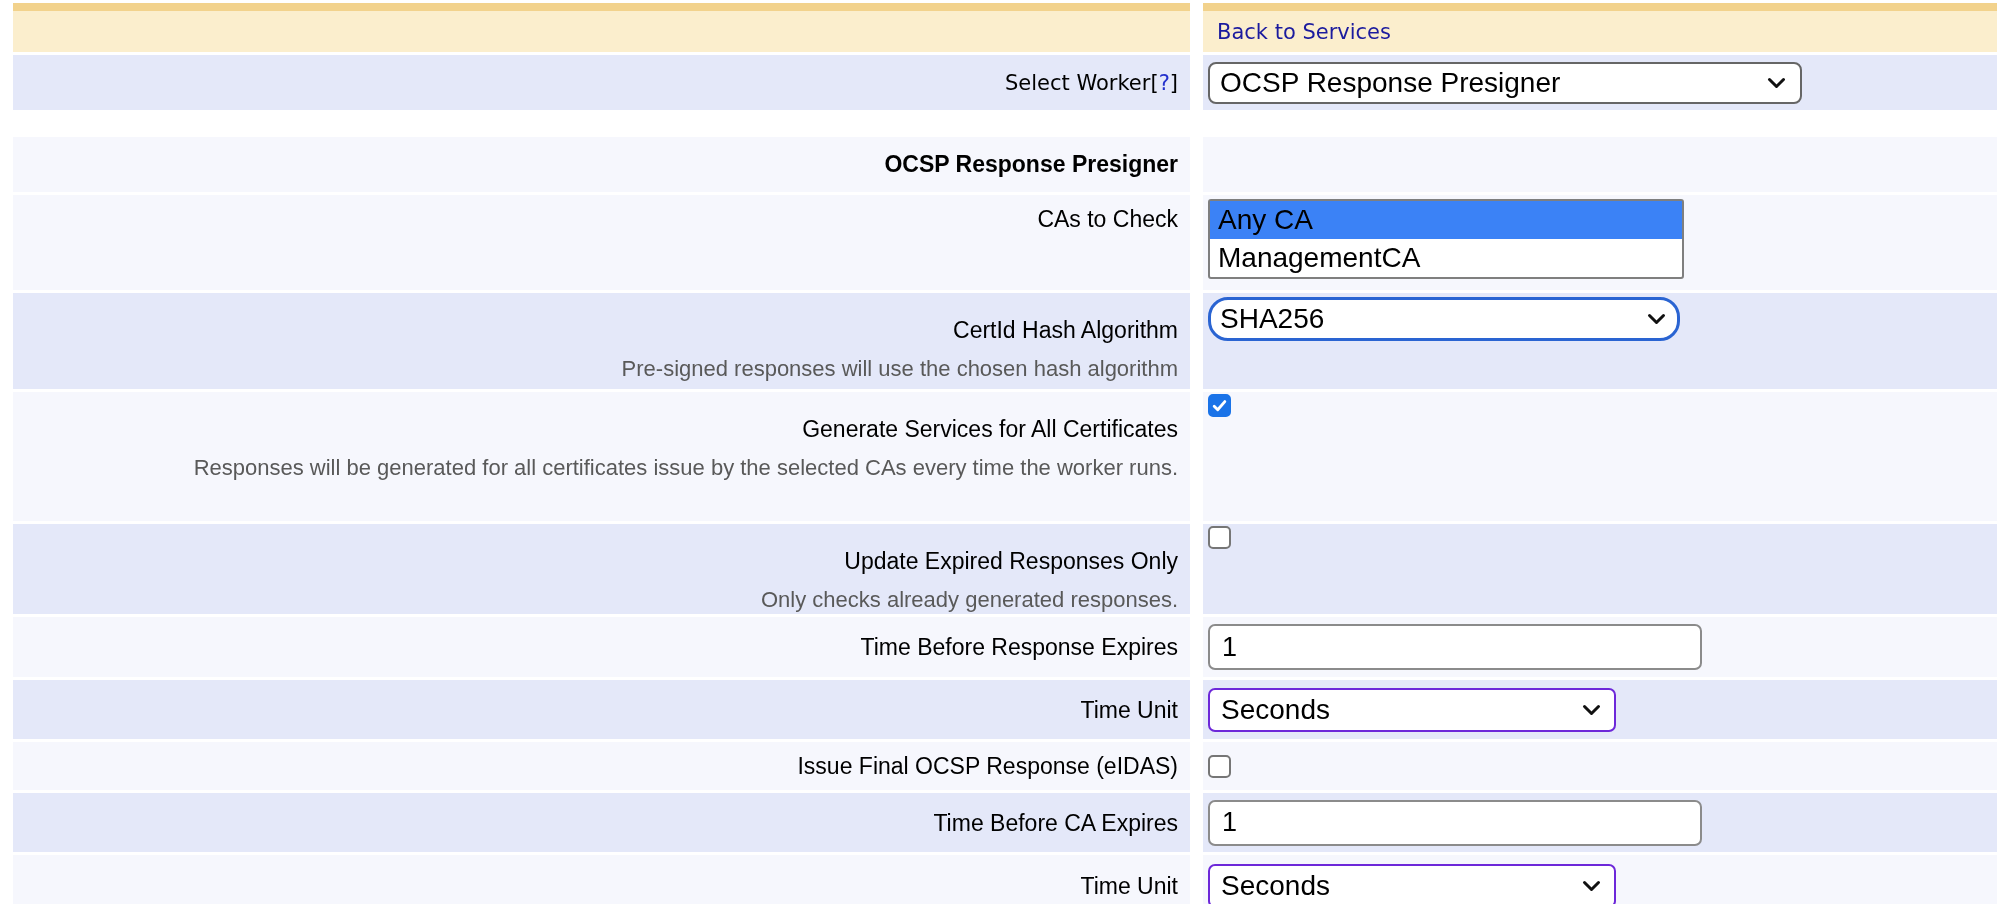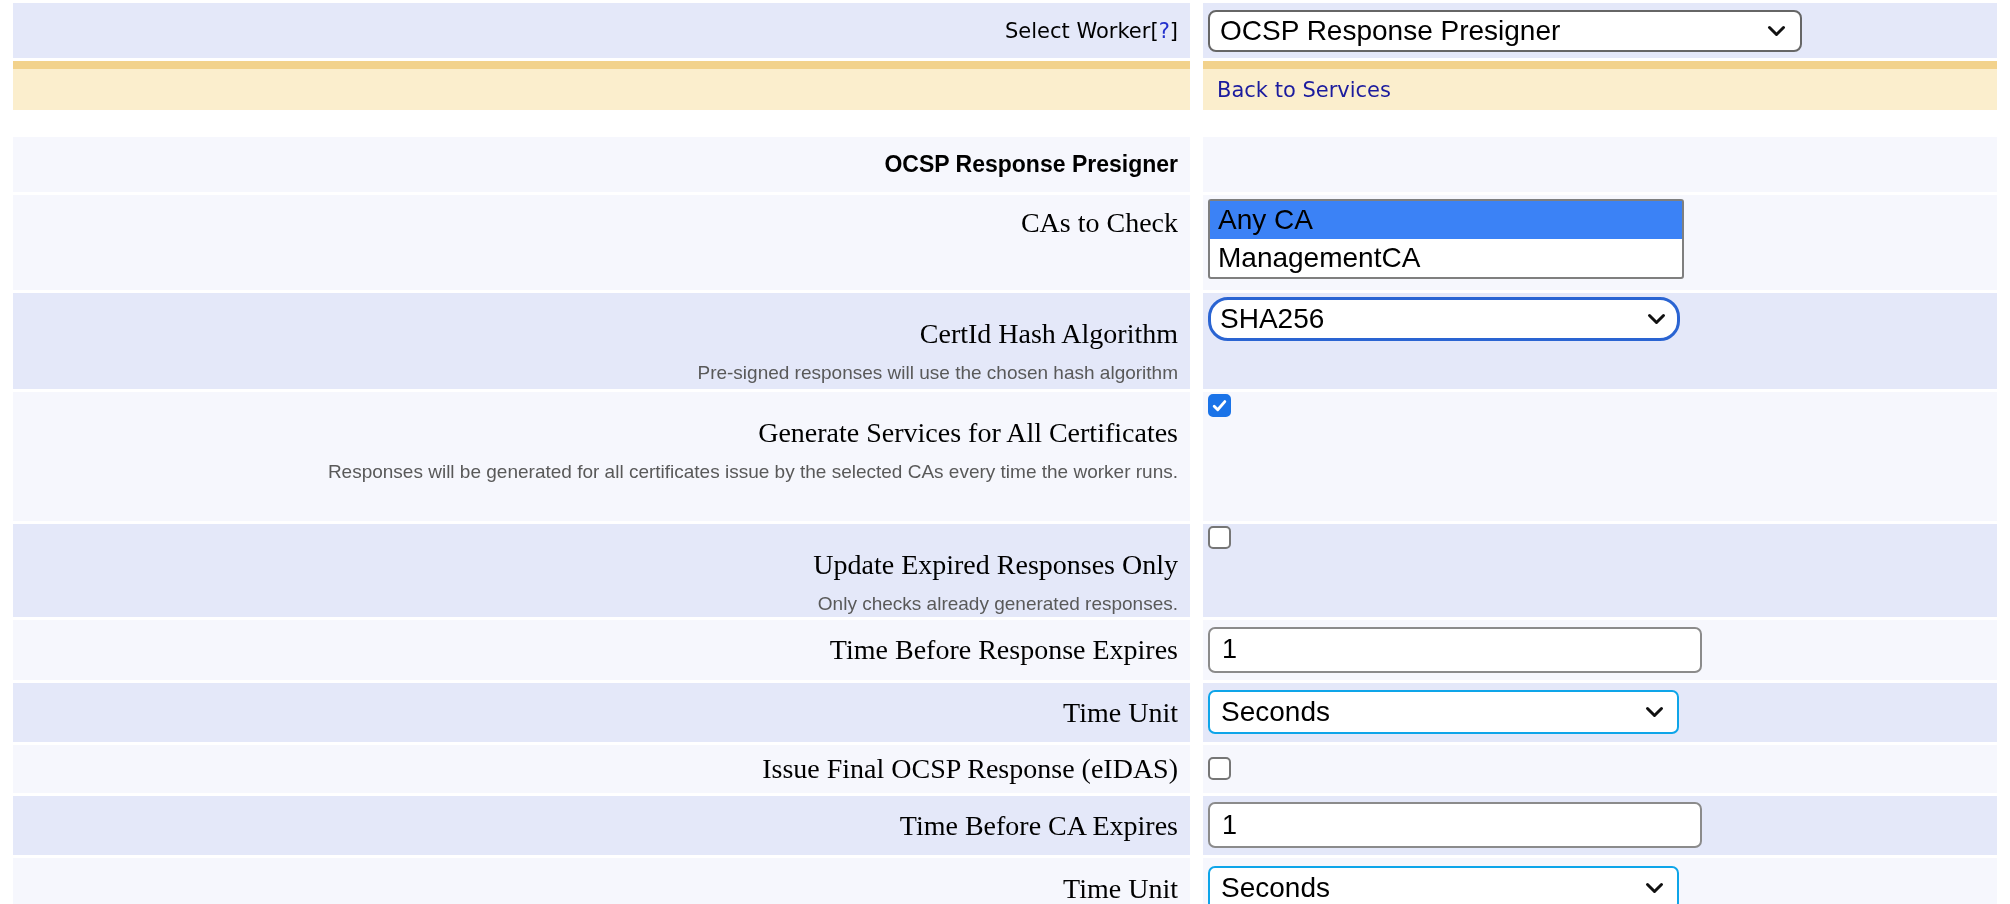--- a/index.html
+++ b/index.html
@@ -44,34 +44,34 @@
   .q-link { color: #2330cc; text-decoration: none; }
 
   
   .form-table { margin-top: 21px; }
   .row-light    > td { background: #f6f7fd; }
   .row-lavender > td { background: #e4e8f9; }
   .form-table td { vertical-align: middle; }
   .v-top { vertical-align: top !important; }
 
   .form-label {
-    font-family: Liberation Serif, serif;
-    font-size: 28px;
+    font-family: Liberation Sans, sans-serif;
+    font-size: 23px;
     color: #000;
     line-height: 1.25;
   }
   .form-title {
     font-family: "Liberation Sans", sans-serif;
     font-size: 23px;
     font-weight: bold;
     color: #000;
   }
   .help-text {
     font-family: "Liberation Sans", sans-serif;
-    font-size: 19px;
+    font-size: 22px;
     color: #595959;
     margin-top: 9px;
     line-height: 1.35;
   }
   .pt6  { padding-top: 23px; }
   .pt10 { padding-top: 10px; }
 
   .h55  { height: 55px; }
   .h95  { height: 95px; }
   .h96  { height: 96px; }
@@ -100,22 +100,22 @@
     padding: 0 14px 0 10px;
   }
   .focus-select {
     width: 472px; height: 44px;
     border: 3px solid #2a64d2;
     border-radius: 20px;
     padding: 0 11px 0 9px;
     margin-top: 4px;
   }
   .unit-select {
-    width: 471px; height: 44px;
-    border: 2px solid #0ea5e9;
+    width: 408px; height: 44px;
+    border: 2px solid #6d28d9;
     border-radius: 7px;
     padding: 0 13px 0 11px;
   }
   .chevron { flex: 0 0 auto; }
 
   .listbox {
     width: 476px;
     margin-top: 4px;
     border: 2px solid #7f7f7f;
     border-radius: 3px;
@@ -158,38 +158,38 @@
   .checkbox.checked { background: #1a73e8; border-color: #1a73e8; }
   .checkbox.checked .check { display: block; }
   .mt2 { margin-top: 2px; }
 </style>
 </head>
 <body>
 
 <table class="layout">
   <tbody>
       <tr>
+    <td class="col-label banner-cell"></td>
+    <td class="col-field banner-cell">
+      <a href="#" class="back-link">Back to Services</a>
+    </td>
+  </tr>
+  <tr>
     <td class="col-label worker-row-cell">
       <span class="worker-label"><span>Select Worker</span><span>[</span><a href="#" class="q-link">?</a><span>]</span></span>
     </td>
     <td class="col-field worker-row-cell">
       <div class="select worker-select ctl-font">
         <span>OCSP Response Presigner</span>
         <svg class="chevron" width="19" height="12" viewBox="0 0 19 12">
           <polyline points="2.5,2.5 9.5,9.5 16.5,2.5" fill="none" stroke="#111" stroke-width="3" stroke-linecap="round" stroke-linejoin="round"></polyline>
         </svg>
       </div>
     </td>
   </tr>
-  <tr>
-    <td class="col-label banner-cell"></td>
-    <td class="col-field banner-cell">
-      <a href="#" class="back-link">Back to Services</a>
-    </td>
-  </tr>
 </tbody>
   </table>
 
 <table class="layout form-table">
 
   <tbody>
       <tr class="row-light">
     <td class="col-label h55">
       <span class="form-title">OCSP Response Presigner</span>
     </td>

